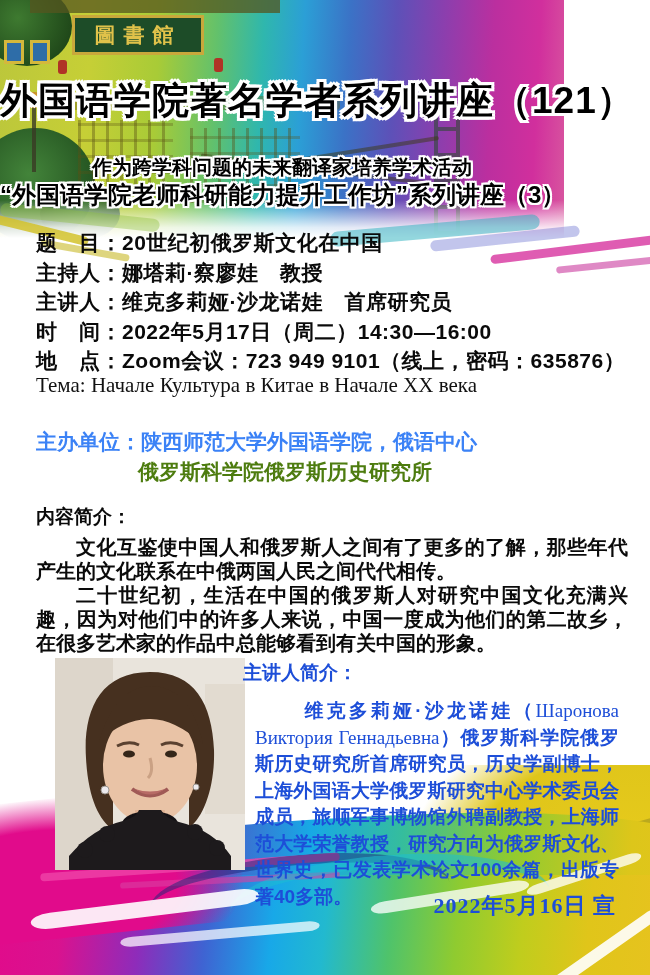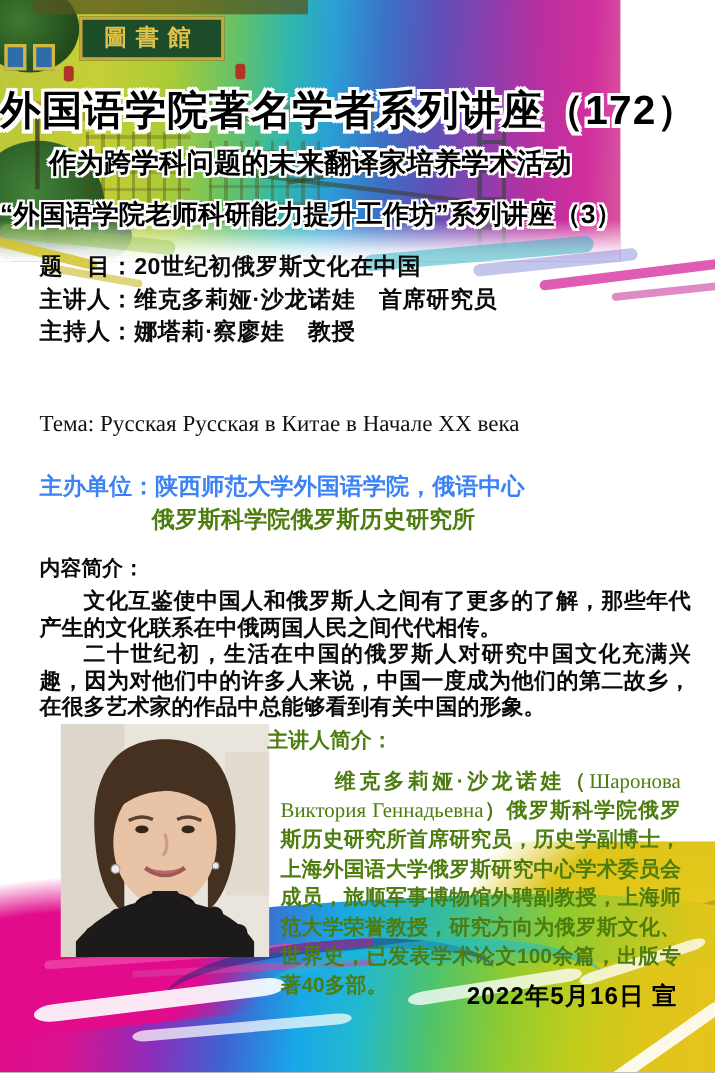--- a/index.html
+++ b/index.html
@@ -37,21 +37,21 @@
   .t2{left:-25px;top:128px;width:120px;height:115px;background:radial-gradient(circle at 45% 40%,#43843a,#173f16);}
   .t3{left:40px;top:188px;width:80px;height:52px;background:radial-gradient(circle at 50% 40%,#3e7a30,#1a451a);opacity:.9;}
   .branch{height:4px;background:rgba(60,55,15,.5);border-radius:3px;}
   .b1{left:200px;top:168px;width:240px;transform:rotate(7deg);}
   .b2{left:260px;top:150px;width:180px;transform:rotate(-9deg);}
 
   .title,.sub1,.sub2{position:absolute;left:0;width:100%;text-align:center;color:#000;z-index:3;white-space:nowrap;}
   .outl3{text-shadow:-3px -3px 0 #fff,0 -3px 0 #fff,3px -3px 0 #fff,-3px 0 0 #fff,3px 0 0 #fff,-3px 3px 0 #fff,0 3px 0 #fff,3px 3px 0 #fff;}
   .outl2{text-shadow:-2px -2px 0 #fff,0 -2px 0 #fff,2px -2px 0 #fff,-2px 0 0 #fff,2px 0 0 #fff,-2px 2px 0 #fff,0 2px 0 #fff,2px 2px 0 #fff;}
   .title{top:76px;font-size:37px;letter-spacing:1px;}
-  .sub1{top:131px;font-size:25px;}
+  .sub1{top:154px;font-size:20px;}
   .sub2{top:179px;font-size:24px;}
 
   
   .trans{position:absolute;top:205px;left:0;width:650px;height:80px;pointer-events:none;}
   .trans>div{position:absolute;border-radius:8px;}
   .tg{left:0;top:6px;width:160px;height:13px;background:rgba(140,190,60,.4);transform:rotate(6deg);}
   .ty1{left:-30px;top:18px;width:120px;height:9px;background:rgba(210,194,44,.85);transform:rotate(14deg);}
   .ty2{left:40px;top:42px;width:90px;height:7px;background:rgba(200,185,40,.6);transform:rotate(10deg);}
   .tt{left:330px;top:18px;width:210px;height:15px;background:rgba(40,175,190,.5);transform:rotate(-5deg);}
   .tb{left:430px;top:28px;width:150px;height:11px;background:rgba(80,90,200,.35);transform:rotate(-6deg);}
@@ -65,26 +65,26 @@
   .org{position:absolute;top:428px;left:36px;font-size:21px;color:#3b82f6;}
   .org2{position:absolute;top:458px;left:138px;font-size:21px;color:#4d7c0f;}
 
   
   .abstract{position:absolute;top:504px;left:36px;width:592px;color:#0a0a0a;z-index:2;}
   .ab-h{font-size:19px;margin-bottom:5px;}
   .ab-p{margin:0;font-size:20px;line-height:24px;text-indent:2em;text-align:justify;}
 
   
   .photo{position:absolute;top:658px;left:55px;width:190px;height:212px;z-index:2;overflow:hidden;}
-  .bio{position:absolute;top:660px;left:243px;width:388px;color:#4d7c0f;z-index:2;}
+  .bio{position:absolute;top:660px;left:243px;width:388px;color:#1d4ed8;z-index:2;}
   .bio-h{font-size:19px;margin-bottom:4px;}
   .bio-p{margin:12px;font-size:19px;line-height:26.5px;text-indent:2.6em;text-align:justify;}
   .bio-ru{font-size:19px;}
 
-  .date{position:absolute;top:891px;right:34px;font-size:22px;letter-spacing:1px;color:#000000;z-index:4;}
+  .date{position:absolute;top:891px;right:34px;font-size:22px;letter-spacing:1px;color:#1d4ed8;z-index:4;font-family:Liberation Serif, serif;}
 
   
   .swirl{position:absolute;left:0;bottom:0;width:650px;height:210px;z-index:1;pointer-events:none;overflow:hidden;}
   .swirl>div{position:absolute;}
   .band{left:0;right:0;bottom:0;height:100px;
     background:linear-gradient(96deg,#e10b8b 0%,#d9128f 10%,#8e2cba 22%,#3f63d2 32%,#18a8e8 42%,#22b9cf 50%,#4fc36b 60%,#8fcb30 70%,#c0cd1d 80%,#e0c51a 90%,#e6c31e 100%);}
   .band-top{left:-40px;bottom:72px;width:760px;height:86px;transform:rotate(-2deg);
     background:linear-gradient(95deg,#e10b8b 0%,#b62aa5 18%,#4b57c9 33%,#17a9e5 46%,#35bd9d 58%,#8fcb30 72%,#ddc61a 88%,#e6c31e 100%);
     border-radius:100% 60% 10% 10% / 100% 90% 0 0;}
   .yellow-blob{right:-70px;bottom:30px;width:300px;height:230px;
@@ -121,42 +121,44 @@
       <div class="branch b1"></div>
       <div class="branch b2"></div>
       <div class="win w1"></div>
       <div class="win w2"></div>
       <div class="lantern la1"></div>
       <div class="lantern la2"></div>
       <div class="lamp-post"></div>
       <div class="lamp-head"></div>
       <div class="plaque cn">圖書館</div>
     </div>
-    <div class="title cn outl3">外国语学院著名学者系列讲座（172）</div>
+    <div class="title cn outl3">外国语学院著名学者系列讲座（121）</div>
     <div class="sub1 cn outl2">作为跨学科问题的未来翻译家培养学术活动</div>
     <div class="sub2 cn outl2">“外国语学院老师科研能力提升工作坊”系列讲座（3）</div>
   </div>
 
   <div class="trans">
     <div class="tg"></div>
     <div class="ty1"></div>
     <div class="ty2"></div>
     <div class="tt"></div>
     <div class="tb"></div>
     <div class="tp1"></div>
     <div class="tp2"></div>
   </div>
 
   <div class="info">
     <div class="iline"><span>题　目：</span><span>20世纪初俄罗斯文化在中国</span></div>
+    <div class="iline"><span>主持人：</span><span>娜塔莉·察廖娃　教授</span></div>
     <div class="iline"><span>主讲人：</span><span>维克多莉娅·沙龙诺娃　首席研究员</span></div>
-    <div class="iline"><span>主持人：</span><span>娜塔莉·察廖娃　教授</span></div>
-  </div>
-
-  <div class="tema ru">Тема: Русская Русская в Китае в Начале XX века</div>
+    <div class="iline"><span>时　间：</span><span>2022年5月17日（周二）14:30—16:00</span></div>
+    <div class="iline"><span>地　点：</span><span>Zoom会议：723 949 9101（线上，密码：635876）</span></div>
+  </div>
+
+  <div class="tema ru">Тема: Начале Культура в Китае в Начале XX века</div>
   <div class="org"><span>主办单位：</span><span>陕西师范大学外国语学院，俄语中心</span></div>
   <div class="org2">俄罗斯科学院俄罗斯历史研究所</div>
 
   <div class="abstract">
     <div class="ab-h">内容简介：</div>
     <p class="ab-p">文化互鉴使中国人和俄罗斯人之间有了更多的了解，那些年代产生的文化联系在中俄两国人民之间代代相传。</p>
     <p class="ab-p">二十世纪初，生活在中国的俄罗斯人对研究中国文化充满兴趣，因为对他们中的许多人来说，中国一度成为他们的第二故乡，在很多艺术家的作品中总能够看到有关中国的形象。</p>
   </div>
 
   <div class="photo">

